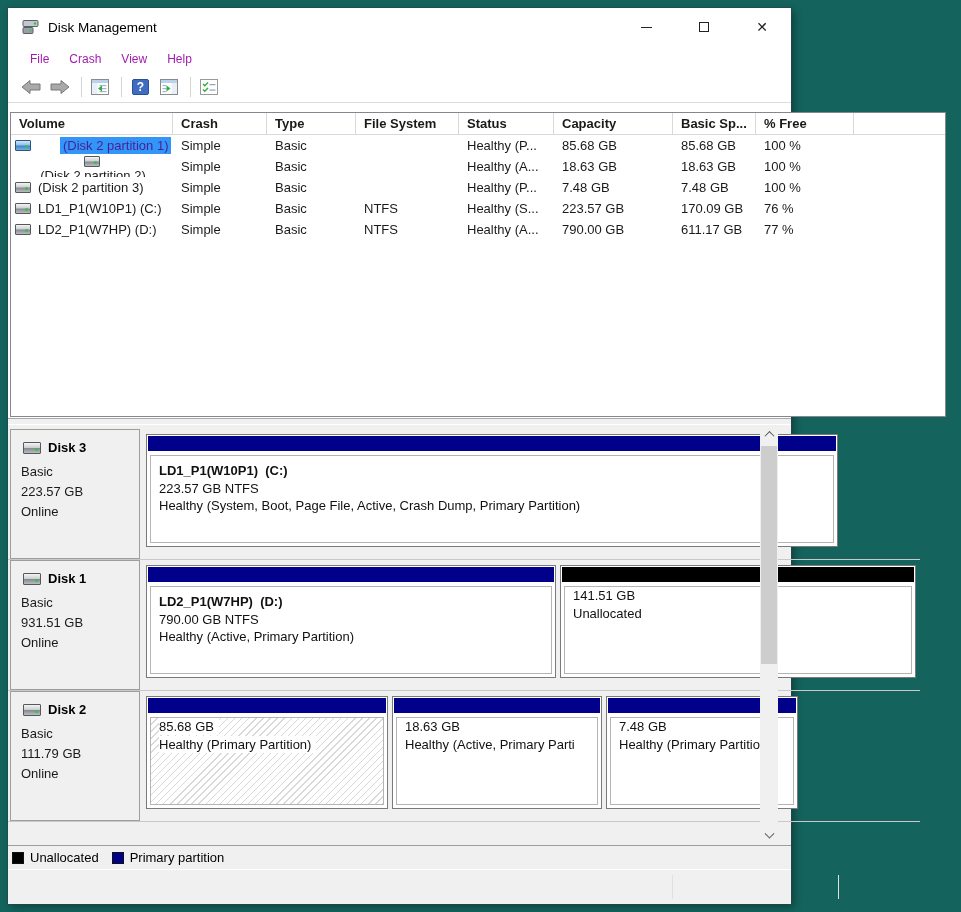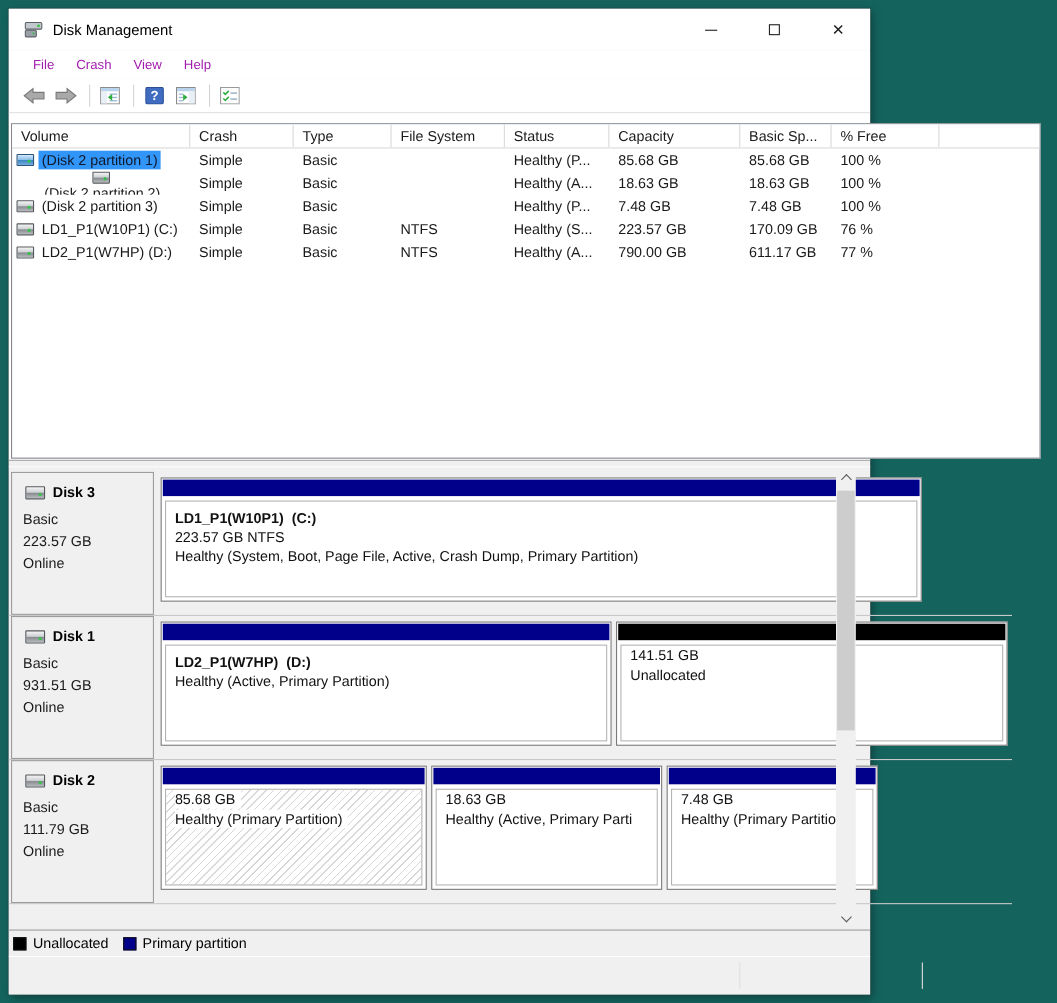--- a/index.html
+++ b/index.html
@@ -25,27 +25,27 @@
 
   
   .toolbar { position:absolute; left:0; top:64px; width:100%; height:31px; background:#fff; border-bottom:1px solid #dcdcdc; display:flex; align-items:center; padding-left:10px; }
   .tool-btn { width:26px; height:24px; display:flex; align-items:center; justify-content:center; margin-right:3px; }
   .tool-sep { width:1px; height:20px; background:#d4d4d4; margin:0 5px; }
 
   
   .upper { position:absolute; left:0; top:95px; width:100%; height:315px; background:#fff; }
   .volume-list { position:absolute; left:2px; top:9px; width:936px; height:305px; background:#fff; border:1px solid #828790; overflow:hidden; }
   .thead { display:flex; height:22px; border-bottom:1px solid #d9d9d9; background:#fff; }
-  .th { flex:none; border-right:1px solid #d9d9d9; display:flex; align-items:center; padding-left:8px; font-size:13px; color:#1a1a1a; overflow:hidden; white-space:nowrap; }
+  .th { flex:none; border-right:1px solid #d9d9d9; display:flex; align-items:center; padding-left:8px; font-size:13px; color:#1a1a1a; overflow:hidden; white-space:nowrap;font-weight:bold; }
   .th-fill { flex:1; border-right:none; }
   .tr { display:flex; height:21px; align-items:center; }
   .td { flex:none; display:flex; align-items:center; padding-left:8px; font-size:13px; color:#1a1a1a; overflow:hidden; white-space:nowrap; height:100%; }
   .td.first { padding-left:2px; }
   .vlab { padding:1px 3px; }
-  .vlab.sel { background:#3296f9; color:#0f172a; }
+  .vlab.sel { background:#3296f9; color:#4c1d95;margin-left:25px; }
 
   .drive { width:16px; height:11px; position:relative; flex:none; margin-right:4px; margin-left:2px;
            background:linear-gradient(#f4f4f4 0%, #cdd0d3 45%, #888c91 55%, #b9bcc0 100%);
            border:1px solid #55585c; border-radius:1px; }
   .drive::after { content:''; position:absolute; right:2px; bottom:2px; width:3px; height:3px; background:#35c24a; border-radius:50%; }
   .drive.selected { background:linear-gradient(#cfe6fa 0%, #8fc2ec 45%, #3d85c4 55%, #78aedd 100%); border-color:#2a567d; }
 
   
   .splitter { position:absolute; left:0; top:410px; width:100%; height:7px; background:#f0f0f0; border-top:1px solid #a8a8a8; border-bottom:1px solid #fff; }
   .lower { position:absolute; left:0; top:417px; width:100%; height:420px; background:#f0f0f0; }
@@ -380,20 +380,21 @@
               <div>Basic</div>
               <div>931.51 GB</div>
               <div>Online</div>
             </div>
           </div>
           <div class="parts">
             <div class="part" style="width: 410px;">
               <div class="pstrip" style="background: rgb(0, 0, 139);"></div>
               <div class="pcontent">
                 <div class="pline ptitle"><span>LD2_P1(W7HP)  (D:)</span></div>
+                <div class="pline"><span>790.00 GB NTFS</span></div>
                 <div class="pline"><span>Healthy (Active, Primary Partition)</span></div>
               </div>
             </div>
             <div class="part" style="width: 356px;">
               <div class="pstrip" style="background: rgb(0, 0, 0);"></div>
               <div class="pcontent mid">
                 <div class="pline"><span>141.51 GB</span></div>
                 <div class="pline"><span>Unallocated</span></div>
               </div>
             </div>

